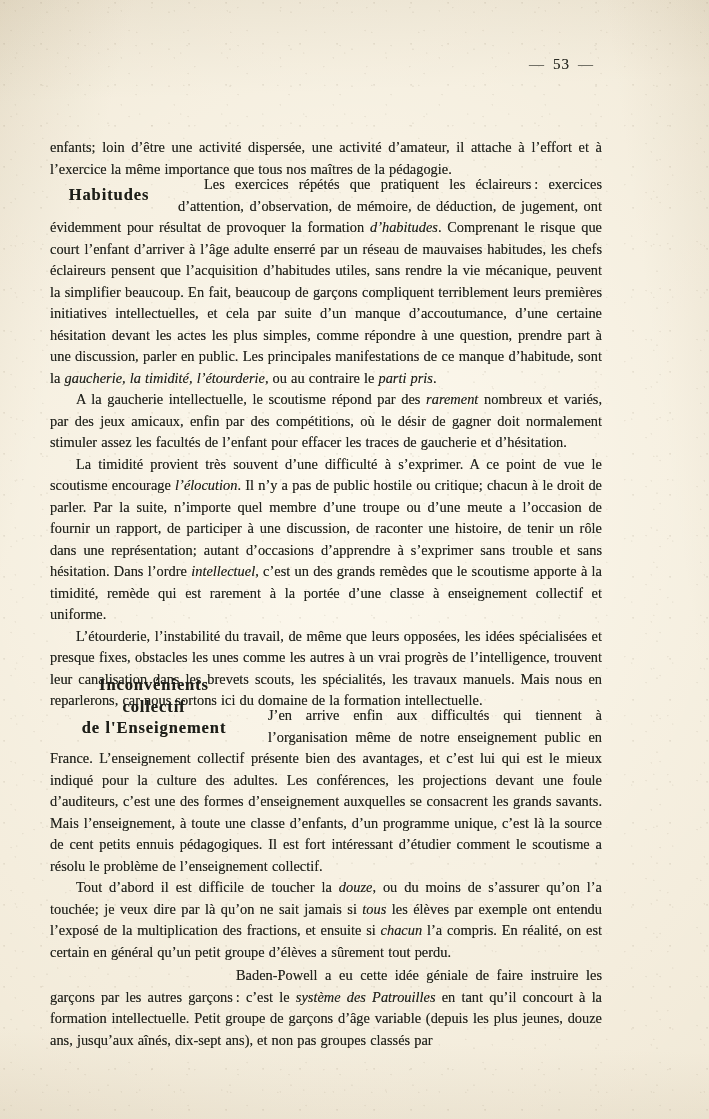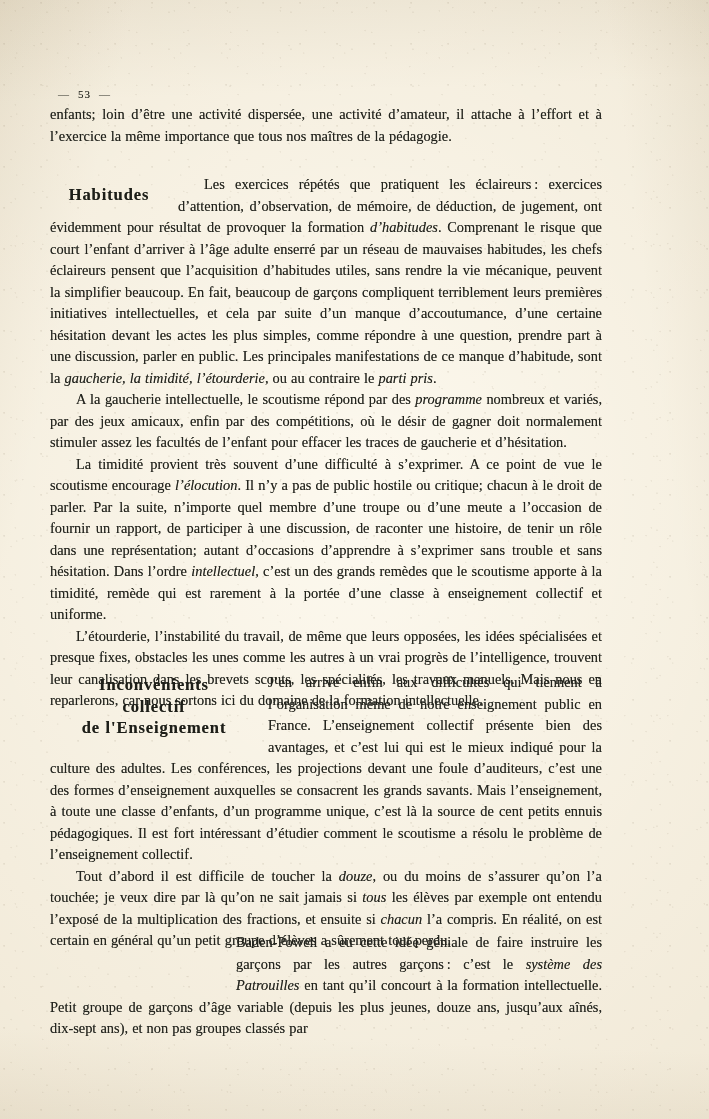--- a/index.html
+++ b/index.html
@@ -51,45 +51,44 @@
     width: 552px;
     height: 1119px;
   }
 
   
   .folio {
     position: absolute;
     left: 0;
     top: 56px;
     width: 552px;
-    text-align: left;
-    font-size: 11px;
+    text-align: right;
+    font-size: 15px;
     letter-spacing: 1px;
     color: #2a2b24;
-    margin-top: 32px;
   }
   .folio .rule { display: inline-block; margin: 0 8px; opacity: .75; }
 
   
   .block {
     position: absolute;
     left: 0;
     width: 552px;
     font-size: 14.4px;
     line-height: 21.5px;
     text-align: justify;
     text-justify: inter-word;
     word-spacing: 0.5px;
     color: #23241e;
   }
   .block p {
     margin: 0;
     text-indent: 26px;
   }
-  .block p.noindent { text-indent: 0; }
+  .block p.noindent { text-indent: 0; margin-top: 33px; }
 
   
   .ink {
     text-shadow: 0 0 0.35px rgba(35,36,30,0.55);
   }
 
   i, em { }
 
   
   .sidehead {
@@ -143,21 +142,21 @@
     </div>
 
     <div class="block ink" style="top:174px;">
 
       <div class="sidehead one">
         <span class="l">Habitudes</span>
       </div>
 
       <p>Les exercices répétés que pratiquent les éclaireurs : exercices d’attention, d’observation, de mémoire, de déduction, de jugement, ont évidemment pour résultat de provoquer la formation <i>d’habitudes</i>. Comprenant le risque que court l’enfant d’arriver à l’âge adulte enserré par un réseau de mauvaises habitudes, les chefs éclaireurs pensent que l’acquisition d’habitudes utiles, sans rendre la vie mécanique, peuvent la simplifier beaucoup. En fait, beaucoup de garçons compliquent terriblement leurs premières initiatives intellectuelles, et cela par suite d’un manque d’accoutumance, d’une certaine hésitation devant les actes les plus simples, comme répondre à une question, prendre part à une discussion, parler en public. Les principales manifestations de ce manque d’habitude, sont la <i>gaucherie, la timidité, l’étourderie</i>, ou au contraire le <i>parti pris</i>.</p>
 
-      <p>A la gaucherie intellectuelle, le scoutisme répond par des <i>programme</i> nombreux et variés, par des jeux amicaux, enfin par des compétitions, où le désir de gagner doit normalement stimuler assez les facultés de l’enfant pour effacer les traces de gaucherie et d’hésitation.</p>
+      <p>A la gaucherie intellectuelle, le scoutisme répond par des <i>rarement</i> nombreux et variés, par des jeux amicaux, enfin par des compétitions, où le désir de gagner doit normalement stimuler assez les facultés de l’enfant pour effacer les traces de gaucherie et d’hésitation.</p>
 
       <p>La timidité provient très souvent d’une difficulté à s’exprimer. A ce point de vue le scoutisme encourage <i>l’élocution</i>. Il n’y a pas de public hostile ou critique; chacun à le droit de parler. Par la suite, n’importe quel membre d’une troupe ou d’une meute a l’occasion de fournir un rapport, de participer à une discussion, de raconter une histoire, de tenir un rôle dans une représentation; autant d’occasions d’apprendre à s’exprimer sans trouble et sans hésitation. Dans l’ordre <i>intellectuel</i>, c’est un des grands remèdes que le scoutisme apporte à la timidité, remède qui est rarement à la portée d’une classe à enseignement collectif et uniforme.</p>
 
       <p>L’étourderie, l’instabilité du travail, de même que leurs opposées, les idées spécialisées et presque fixes, obstacles les unes comme les autres à un vrai progrès de l’intelligence, trouvent leur canalisation dans les brevets scouts, les spécialités, les travaux manuels. Mais nous en reparlerons, car nous sortons ici du domaine de la formation intellectuelle.</p>
     </div>
 
     <div class="block ink" style="top:672px;">
 
       <div class="sidehead three">
         <span class="l">Inconvénients</span>

